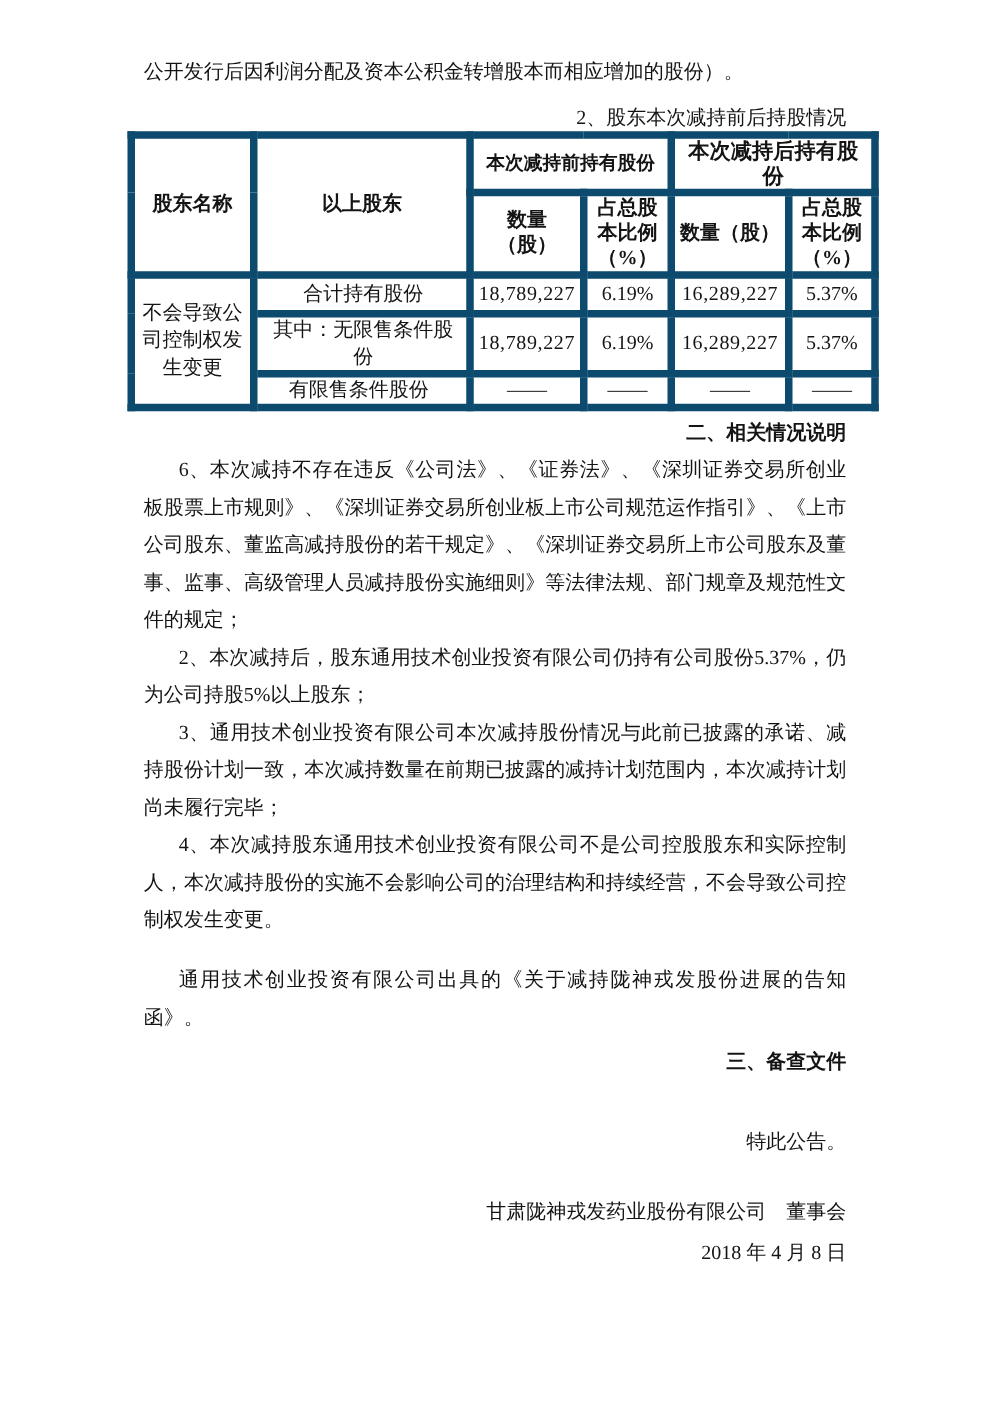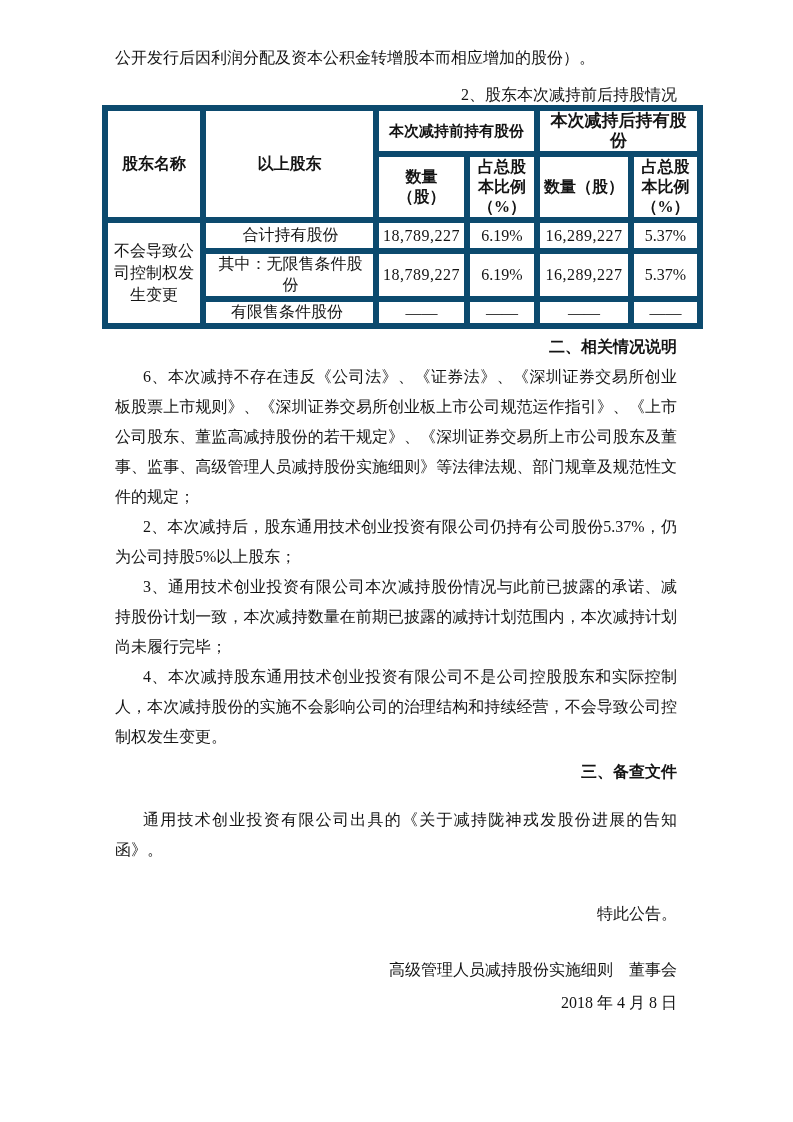--- a/index.html
+++ b/index.html
@@ -125,25 +125,25 @@
 
     <div class="after-table">
       <p class="line indent heading">二、相关情况说明</p>
       <p class="line indent para">6、本次减持不存在违反《公司法》、《证券法》、《深圳证券交易所创业板股票上市规则》、《深圳证券交易所创业板上市公司规范运作指引》、《上市公司股东、董监高减持股份的若干规定》、《深圳证券交易所上市公司股东及董事、监事、高级管理人员减持股份实施细则》等法律法规、部门规章及规范性文件的规定；</p>
       <p class="line indent para">2、本次减持后，股东通用技术创业投资有限公司仍持有公司股份5.37%，仍为公司持股5%以上股东；</p>
       <p class="line indent para">3、通用技术创业投资有限公司本次减持股份情况与此前已披露的承诺、减持股份计划一致，本次减持数量在前期已披露的减持计划范围内，本次减持计划尚未履行完毕；</p>
       <p class="line indent para">4、本次减持股东通用技术创业投资有限公司不是公司控股股东和实际控制人，本次减持股份的实施不会影响公司的治理结构和持续经营，不会导致公司控制权发生变更。</p>
     </div>
 
     <div>
+      <p class="line indent para docs-para">通用技术创业投资有限公司出具的《关于减持陇神戎发股份进展的告知函》。</p>
       <p class="line indent heading heading-3">三、备查文件</p>
-      <p class="line indent para docs-para">通用技术创业投资有限公司出具的《关于减持陇神戎发股份进展的告知函》。</p>
     </div>
 
     <p class="line indent closing">特此公告。</p>
 
     <div class="sig-block">
-      <p class="line sig-line">高级管理人员减持股份实施细则　董事会</p>
+      <p class="line sig-line">甘肃陇神戎发药业股份有限公司　董事会</p>
       <p class="line date-line">2018 年 4 月 8 日</p>
     </div>
 
   </div>
 </div>
 
 </body></html>

